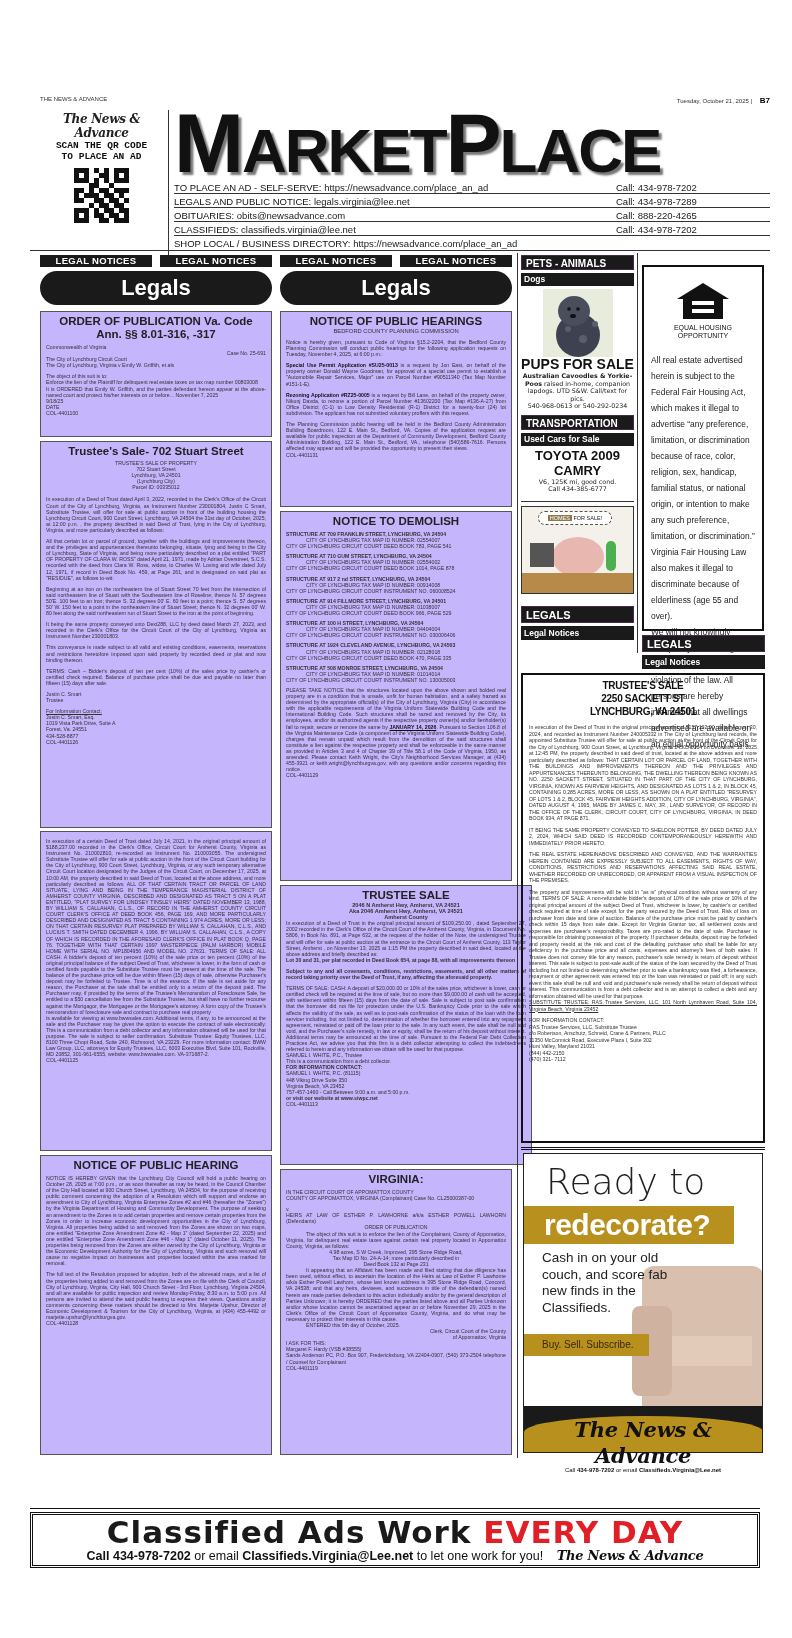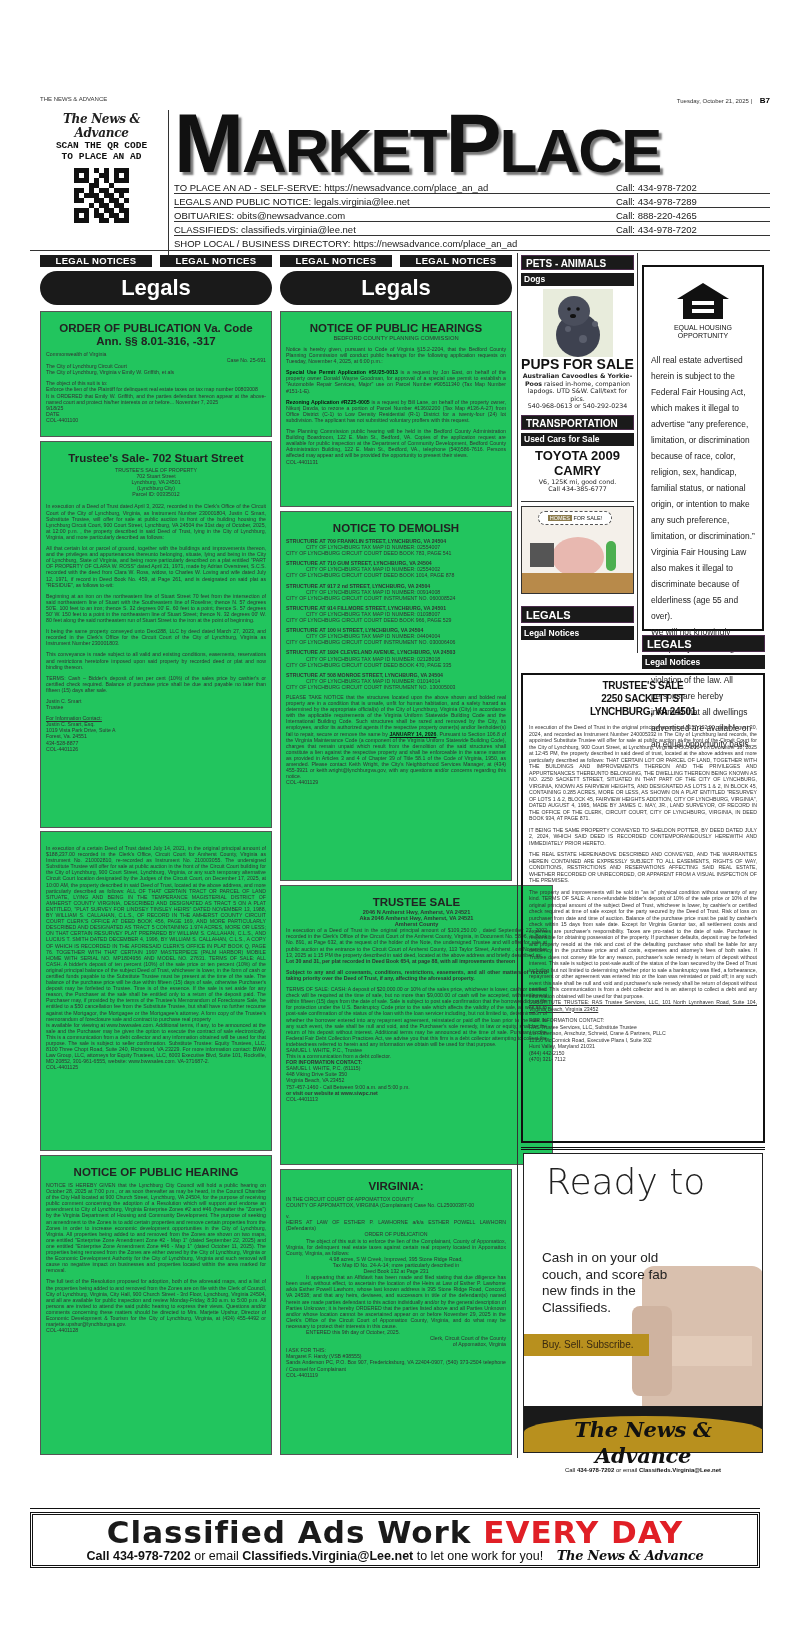--- a/index.html
+++ b/index.html
@@ -19,21 +19,21 @@
 .qr i.k{background:#111}
 .vdiv{left:168px;top:110px;width:1px;height:148px;background:#333}
 .mp{left:174px;top:108px;width:600px;height:70px;font-family:"Liberation Sans",sans-serif;font-weight:900;color:#111;text-shadow:3px 3px 2px #777;letter-spacing:-2px;white-space:nowrap}
 .mp .big{font-size:84px;line-height:70px}
 .mp .sm{font-size:62px}
 .contact{left:174px;width:596px;height:13px;font-size:9.5px;line-height:13px;border-bottom:1px solid #333;font-family:"Liberation Sans",sans-serif;color:#222}
 .contact b{font-weight:normal;color:#111}
 .contact .call{position:absolute;left:442px;top:0}
 .band{height:12px;background:#1a1a1a;color:#fff;font-weight:bold;font-size:9.5px;text-align:center;line-height:12px;letter-spacing:.3px}
 .pill{height:34px;background:#1a1a1a;color:#fff;border-radius:17px;text-align:center;font-weight:bold;font-size:22px;line-height:34px}
-.box{border:1.2px solid #555;padding:10px 5px;background:#22c55e}
+.box{border:1.2px solid #555;padding:3px 5px;background:#c4b5fd}
 .box h2{font-size:11.5px;font-weight:bold;text-align:center;color:#222;line-height:13px}
 .box h3{font-size:5.8px;font-weight:normal;text-align:center;color:#333;line-height:7px}
 .center{text-align:center}
 .cat{height:15px;background:#1a1a1a;color:#fff;font-weight:bold;font-size:10px;line-height:15px;padding-left:4px;border:1px solid #4a2a4a}
 .sub{height:13px;background:#1a1a1a;color:#fff;font-weight:bold;font-size:8.5px;line-height:13px;padding-left:3px;margin-top:3px}
 .eho{border:2px solid #111;padding:8px 7px}
 .eho p{font-size:8.4px;line-height:16px;color:#222}
 .cls{left:30px;top:1512px;width:730px;height:56px;border:3px double #111}
 </style>
 </head>
@@ -319,21 +319,21 @@
         <div style="padding-left:20px">CITY OF LYNCHBURG TAX MAP ID NUMBER: 01014014</div>
         <div>CITY OF LYNCHBURG CIRCUIT COURT INSTRUMENT NO. 130005003</div>
       </div>
     </div>
   <div class="tiny" style="margin-top:2px">
     <span>PLEASE TAKE NOTICE that the structures located upon the above shown and bolded real property are in a condition that is unsafe, unfit for human habitation, and a safety hazard as determined by the appropriate official(s) of the City of Lynchburg, Virginia (City) in accordance with the applicable requirements of the Virginia Uniform Statewide Building Code and the International Building Code. Such structures shall be razed and removed by the City, its employees, and/or its authorized agents if the respective property owner(s) and/or lienholder(s) fail to repair, secure or remove the same by</span> <b style="text-decoration:underline">JANUARY 14, 2026</b><span>. Pursuant to Section 106.8 of the Virginia Maintenance Code (a component of the Virginia Uniform Statewide Building Code), charges that remain unpaid which result from the demolition of the said structures shall constitute a lien against the respective property and shall be enforceable in the same manner as provided in Articles 3 and 4 of Chapter 39 of Title 58.1 of the Code of Virginia, 1950, as amended. Please contact Keith Wright, the City's Neighborhood Services Manager, at (434) 455-3921 or keith.wright@lynchburgva.gov, with any questions and/or concerns regarding this notice.</span>
     <div>COL-4401129</div>
   </div>
 </div>
 
-<div class="abs box" style="left:280px;top:885px;width:273px;height:280px;overflow:hidden">
+<div class="abs box" style="left:280px;top:885px;width:252px;height:280px;overflow:hidden">
   <h2>TRUSTEE SALE</h2>
   <div class="tiny" style="text-align:center;font-weight:bold;font-size:5.6px">
     <div>2046 N Amherst Hwy, Amherst, VA 24521</div>
     <div>Aka 2046 Amherst Hwy, Amherst, VA 24521</div>
     <div>Amherst County</div>
   </div>
   <div class="tiny">
     <div>In execution of a Deed of Trust in the original principal amount of $109,250.00 , dated September 27, 2002 recorded in the Clerk's Office of the Circuit Court of the Amherst County, Virginia, in Document No. 5806, in Book No. 891, at Page 632, at the request of the holder of the Note, the undersigned Trustee and will offer for sale at public auction at the entrance to the Circuit Court of Amherst County, 113 Taylor Street, Amherst , on November 13, 2025 at 1:15 PM the property described in said deed, located at the above address and briefly described as:</div>
     <p style="font-weight:bold">Lot 30 and 31, per plat recorded in Deed Book 654, at page 88, with all improvements thereon</p>
     <p style="font-weight:bold">Subject to any and all covenants, conditions, restrictions, easements, and all other matters of record taking priority over the Deed of Trust, if any, affecting the aforesaid property.</p>
@@ -457,20 +457,21 @@
   </div>
 </div>
 
 <div class="abs" style="left:521px;top:1147px;width:244px;height:3px;border-top:1px solid #111;border-bottom:1px solid #111"></div>
 <div class="abs" style="left:523px;top:1153px;width:240px;height:300px;border:1px solid #222;background:#fff;overflow:hidden">
   <div style="position:absolute;left:118px;top:112px;width:122px;height:140px;background:#d9c0ae;border-radius:12px 12px 0 0">
     <div style="position:absolute;left:-10px;top:40px;width:40px;height:90px;background:#cfb3a0;border-radius:8px"></div>
     <div style="position:absolute;left:30px;top:70px;width:80px;height:30px;background:#e2cbb9"></div>
   </div>
   <div style="position:absolute;left:22px;top:8px;font-size:36px;line-height:40px;color:#222;font-family:'DejaVu Sans',sans-serif;font-weight:300">Ready to</div>
+  <div style="position:absolute;left:0;top:52px;width:210px;height:38px;background:#b8901e;color:#fff;font-weight:bold;font-size:30px;line-height:38px;padding-left:20px;font-family:'Liberation Sans',sans-serif;letter-spacing:-0.5px">redecorate?</div>
   <div style="position:absolute;left:18px;top:96px;width:130px;font-size:13.5px;line-height:16.5px;color:#222">Cash in on your old couch, and score fab new finds in the Classifieds.</div>
   <div style="position:absolute;left:0;top:180px;width:125px;height:22px;background:#b8901e;color:#3a2a10;font-size:10px;line-height:22px;padding-left:18px">Buy. Sell. Subscribe.</div>
   <div style="position:absolute;left:0;top:252px;width:240px;height:48px;background:#1a1a1a">
     <div style="position:absolute;left:0;top:10px;width:240px;height:38px;background:#b8901e;border-radius:50% 50% 0 0/16px 16px 0 0"></div>
   </div>
 </div>
 <div class="abs" style="left:523px;top:1405px;width:240px;height:48px;text-align:center">
   <div class="gothic" style="font-size:21px;line-height:26px;margin-top:12px;color:#111">The News &amp; Advance</div>
   <div style="font-size:6px;color:#111;margin-top:-2px"><span>Call </span><b>434-978-7202</b><span> or email </span><b>Classifieds.Virginia@Lee.net</b></div>
 </div>

